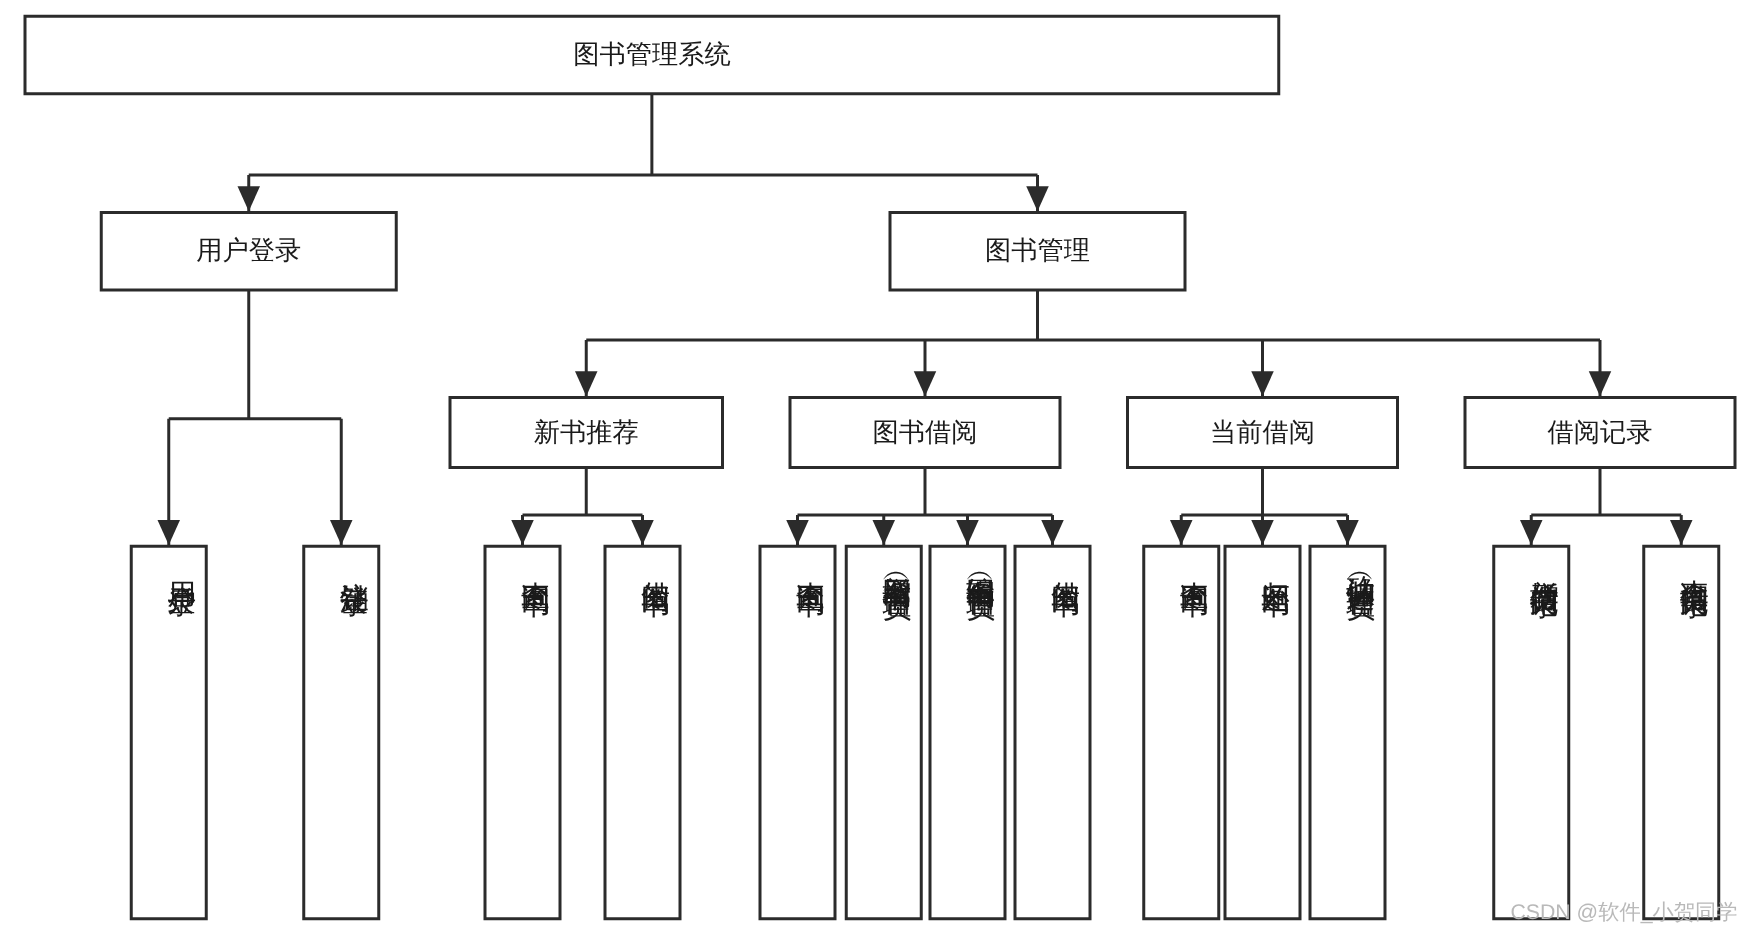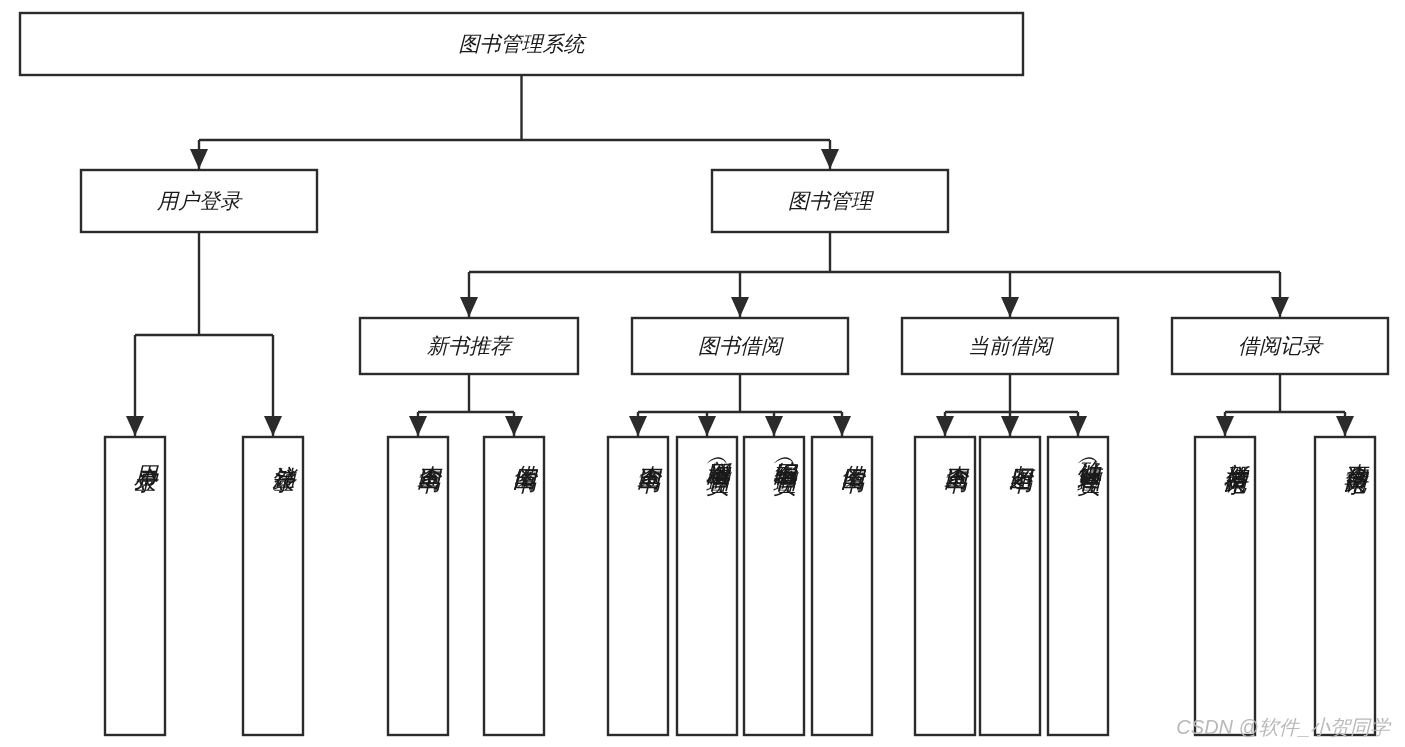--- a/index.html
+++ b/index.html
@@ -11,21 +11,20 @@
     width: 1405px;
     height: 747px;
     font-family: "Liberation Sans", sans-serif;
     overflow: hidden;
     position: relative;
   }
   #diagram-root {
     position: relative;
     width: 1400px;
     height: 747px;
-    font-style: italic;
   }
   svg#tree-svg {
     position: absolute;
     top: 0;
     left: 0;
     width: 1405px;
     height: 747px;
     display: block;
   }
   .node-box {
@@ -56,21 +55,21 @@
     fill: #1a1a1a;
     text-anchor: middle;
     writing-mode: vertical-rl;
     letter-spacing: 2px;
   }
   .watermark-text {
     position: absolute;
     right: 10px;
     bottom: 6px;
     font-family: "Liberation Sans", sans-serif;
-    font-size: 20px;
+    font-size: 17px;
     color: #b9b9b9;
     white-space: nowrap;
     user-select: none;
   }
 </style>
 </head>
 <body>
 
 <div id="diagram-root">
   <svg id="tree-svg" viewBox="0 0 1405 747">

